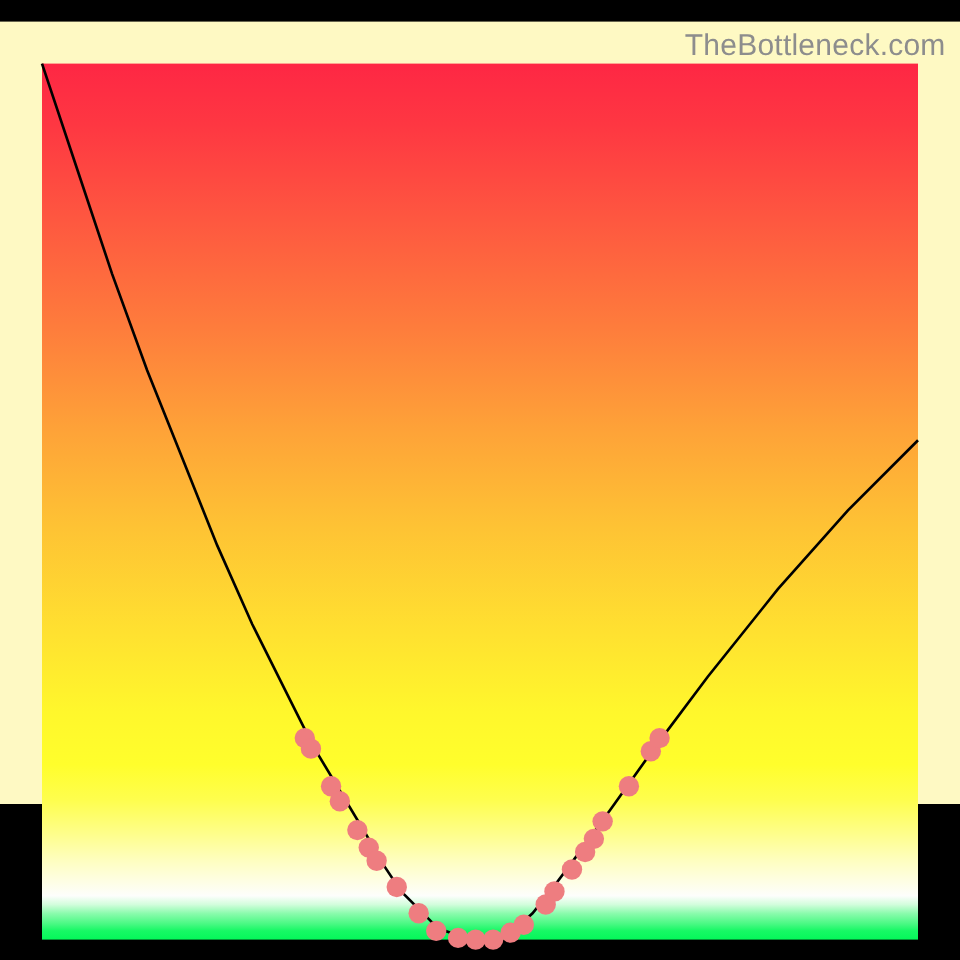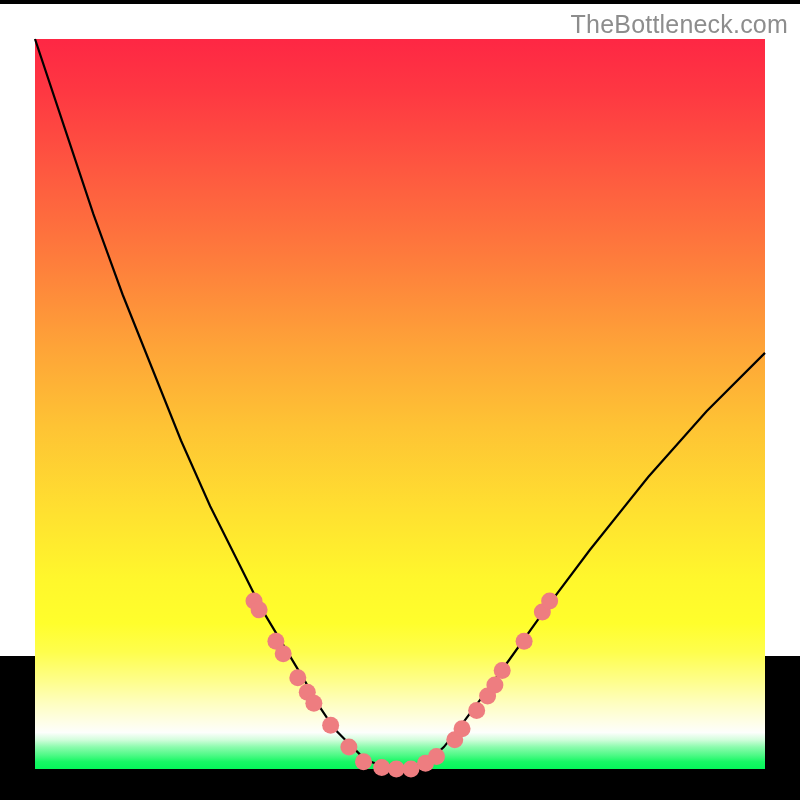--- a/index.html
+++ b/index.html
@@ -7,24 +7,24 @@
     padding: 0;
     width: 800px;
     height: 800px;
     overflow: hidden;
     background: #000;
     font-family: Arial, Helvetica, sans-serif;
   }
   .frame {
     position: absolute;
     left: 0;
-    top: 4px;
+    top: 18px;
     width: 800px;
     height: 652px;
-    background: #ffffff;
+    background: #fef9c3;
   }
   .plot {
     position: absolute;
     left: 35px;
     top: 35px;
     width: 730px;
     height: 730px;
     background: linear-gradient(
       to bottom,
       #fe2744 0%,

